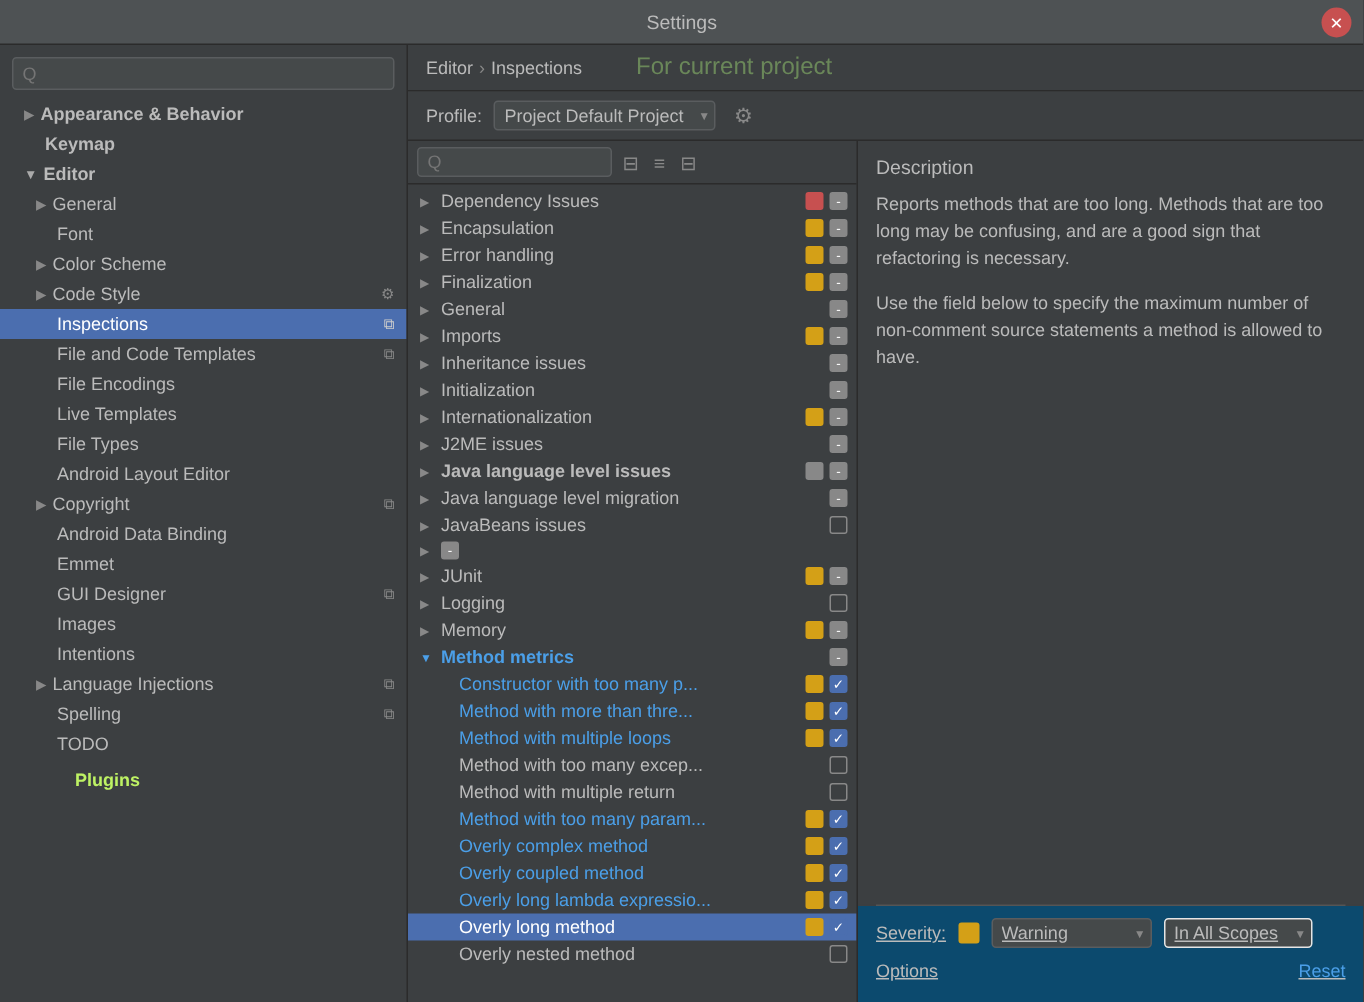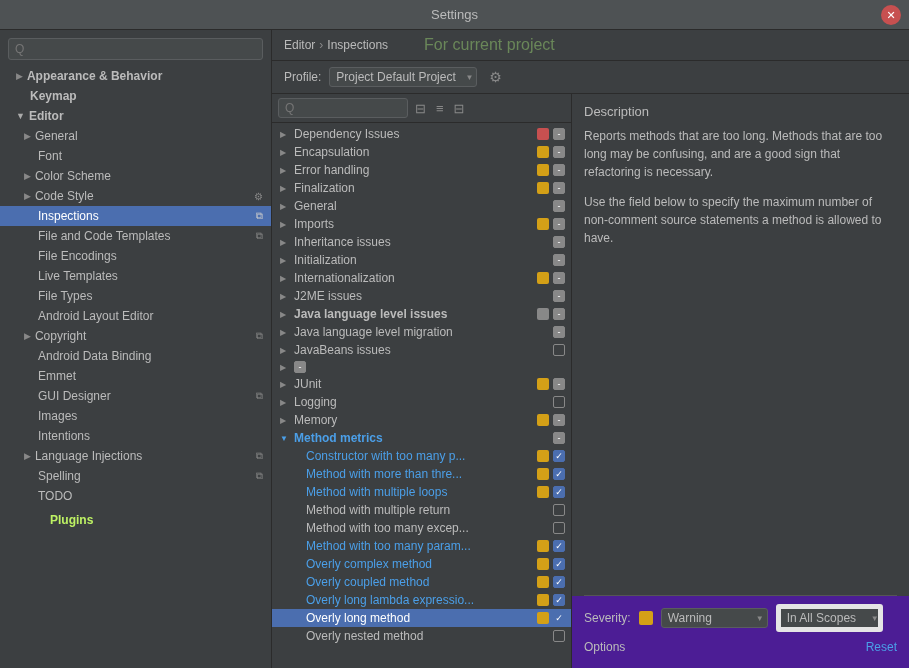--- a/index.html
+++ b/index.html
@@ -246,21 +246,22 @@
     }
     .description-title { color: #bbbbbb; font-size: 13px; margin-bottom: 8px; }
     .description-text { color: #bbbbbb; font-size: 12px; line-height: 1.5; }
     .description-divider {
       border: none;
       border-top: 1px solid #555;
       margin: 0 12px;
     }
     .options-panel {
       padding: 8px 12px;
-      background: #4c1d95;
+      background: #0c4a6e;
+      text-decoration: underline;
     }
     .options-row {
       display: flex;
       align-items: center;
       justify-content: space-between;
       margin-bottom: 6px;
     }
     .options-label { color: #bbbbbb; font-size: 12px; }
     .options-reset { color: #4b9fe8; font-size: 12px; cursor: pointer; }
     .severity-row {
@@ -300,21 +301,21 @@
       border-radius: 2px;
       display: inline-block;
     }
     .scope-select-wrapper {
       position: relative;
       display: inline-flex;
       align-items: center;
     }
     .scope-select {
       background: #45494a;
-      border: 5px solid #e5e5e5;
+      border: 1px solid #e5e5e5;
       border-radius: 3px;
       color: #bbbbbb;
       padding: 2px 20px 2px 6px;
       font-size: 12px;
       cursor: pointer;
       appearance: none;
     }
     .scope-select-wrapper::after {
       content: '▼';
       position: absolute;
@@ -648,27 +649,27 @@
 
           <div class="inspection-item indent1">
             <span style="width:10px; display:inline-block;"></span>
             <span class="item-label" style="color:#4b9fe8;">Method with multiple loops</span>
             <span class="severity-dot severity-yellow"></span>
             <span class="check-box checked">✓</span>
           </div>
 
           <div class="inspection-item indent1">
             <span style="width:10px; display:inline-block;"></span>
+            <span class="item-label">Method with too many excep...</span>
+            <span class="check-box"></span>
+          </div>
+
+          <div class="inspection-item indent1">
+            <span style="width:10px; display:inline-block;"></span>
             <span class="item-label">Method with multiple return</span>
-            <span class="check-box"></span>
-          </div>
-
-          <div class="inspection-item indent1">
-            <span style="width:10px; display:inline-block;"></span>
-            <span class="item-label">Method with too many excep...</span>
             <span class="check-box"></span>
           </div>
 
           <div class="inspection-item indent1">
             <span style="width:10px; display:inline-block;"></span>
             <span class="item-label" style="color:#4b9fe8;">Method with too many param...</span>
             <span class="severity-dot severity-yellow"></span>
             <span class="check-box checked">✓</span>
           </div>
 

